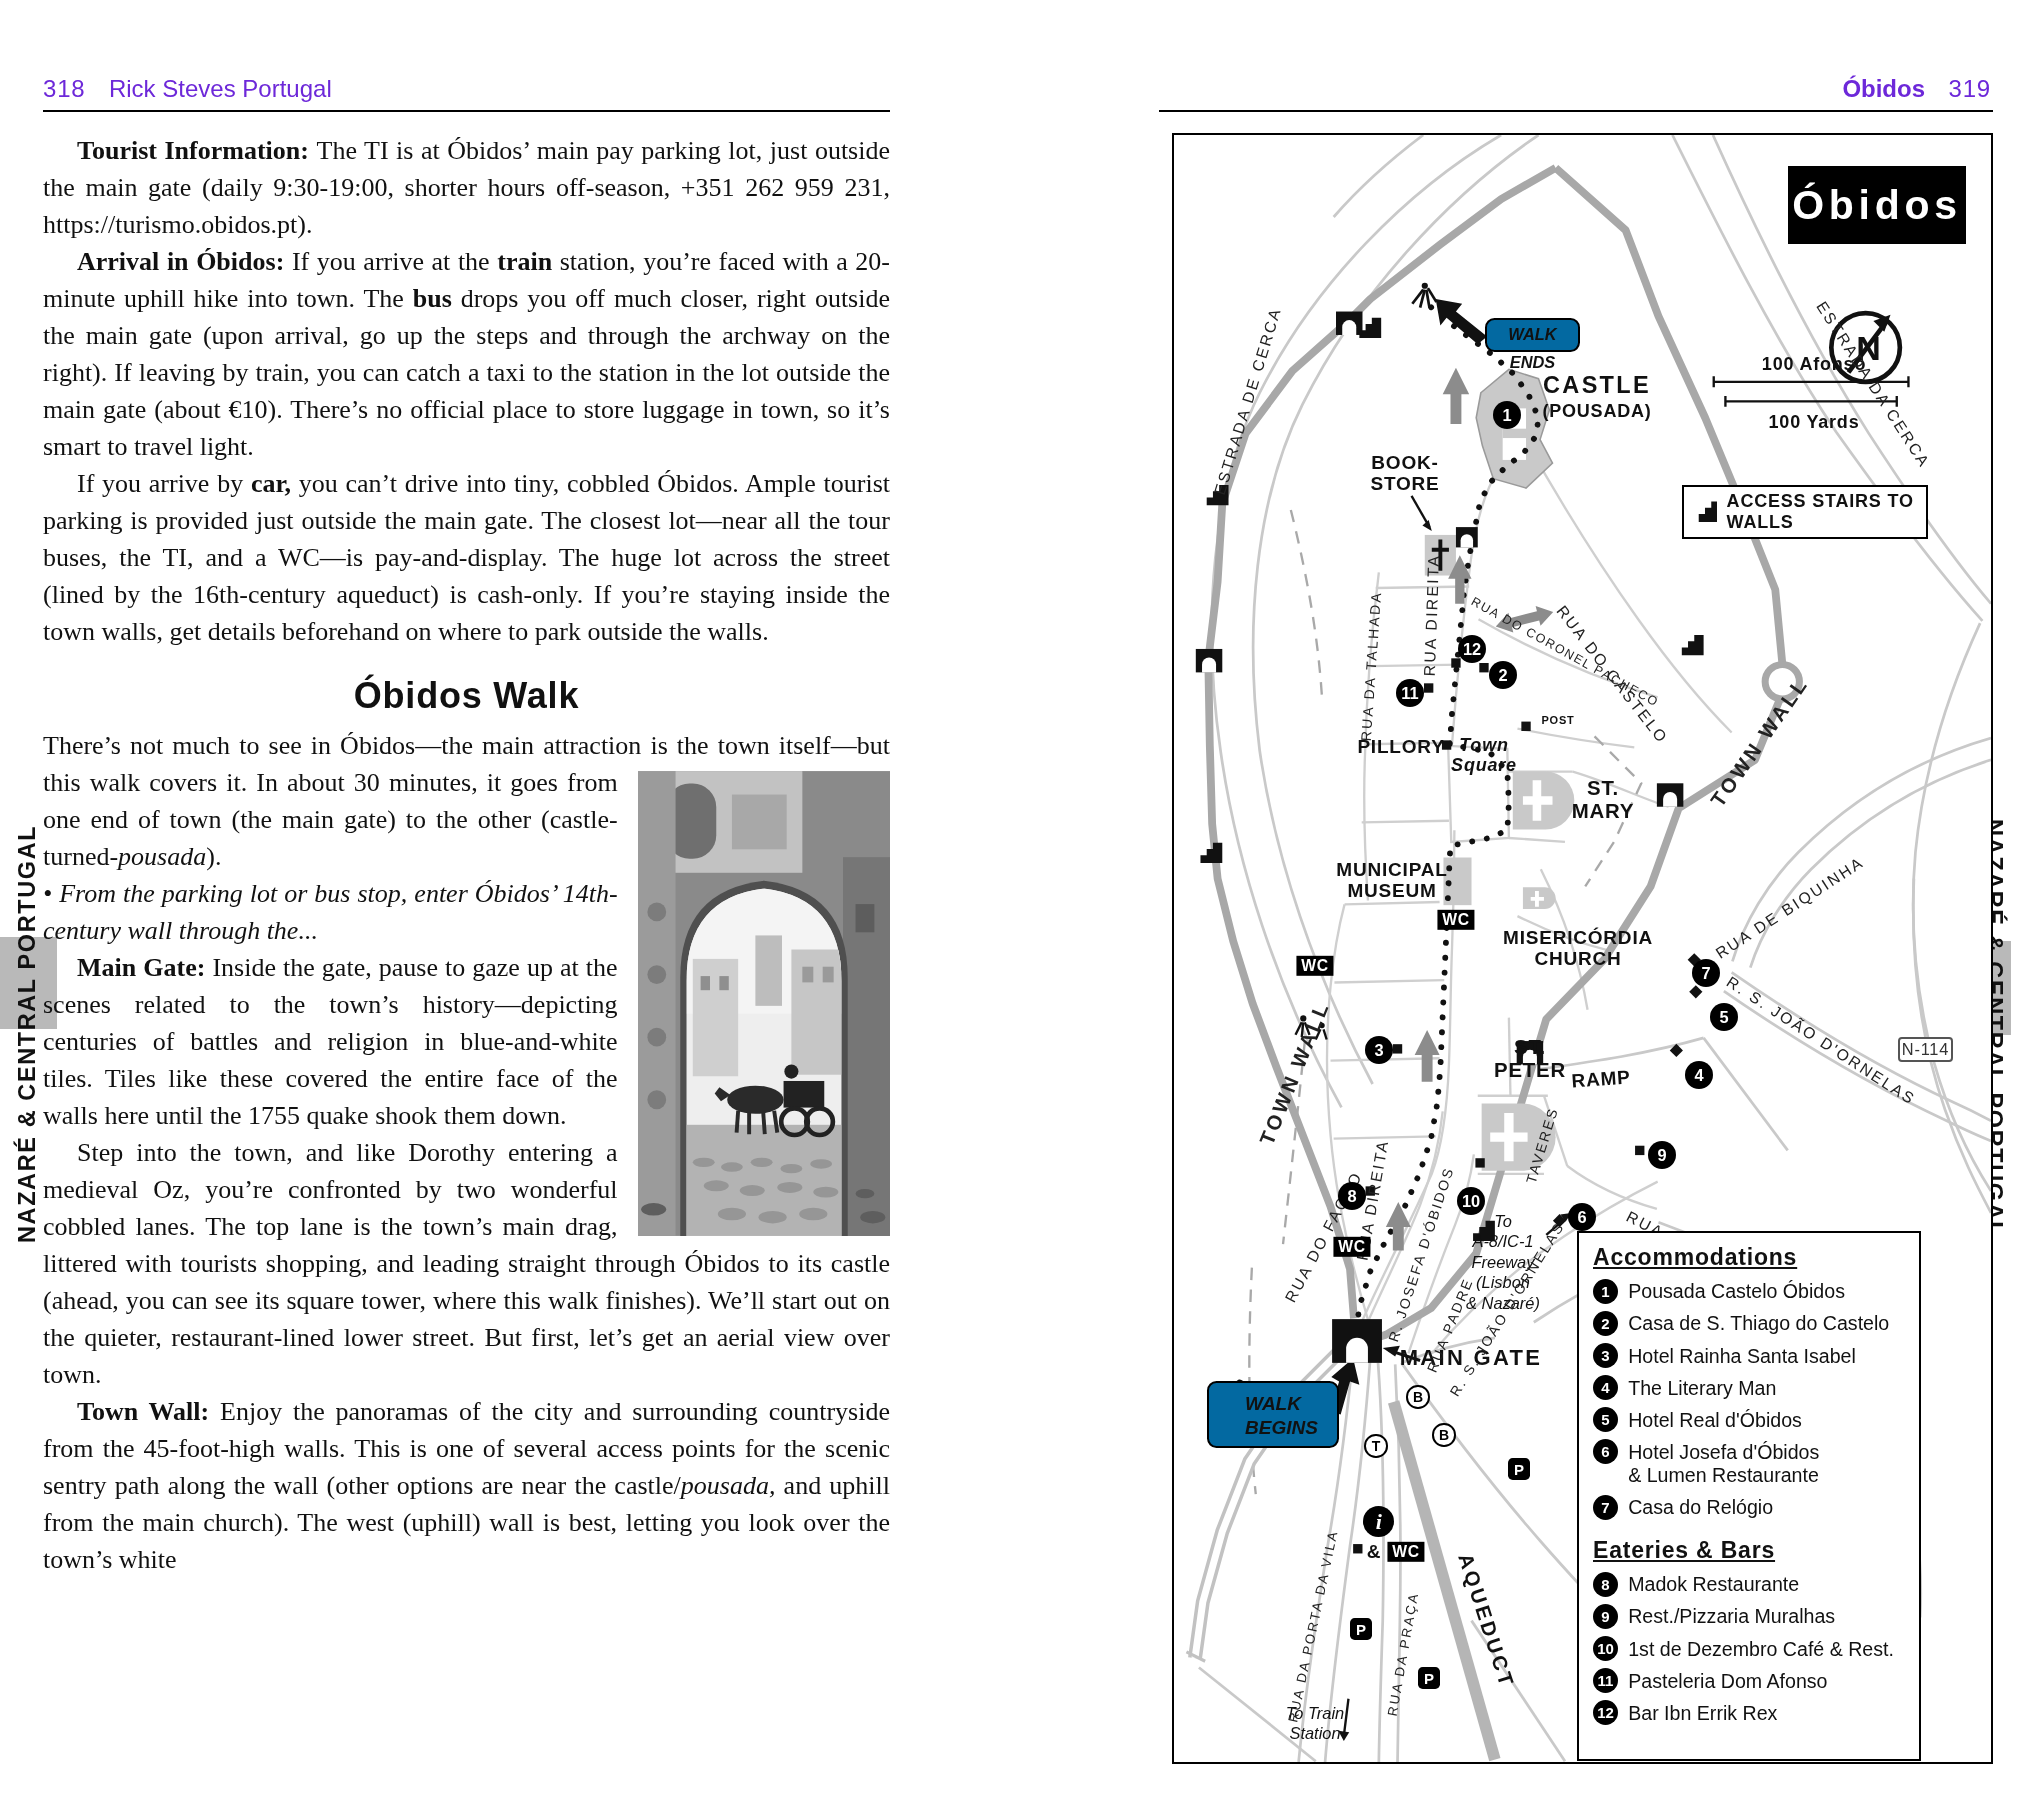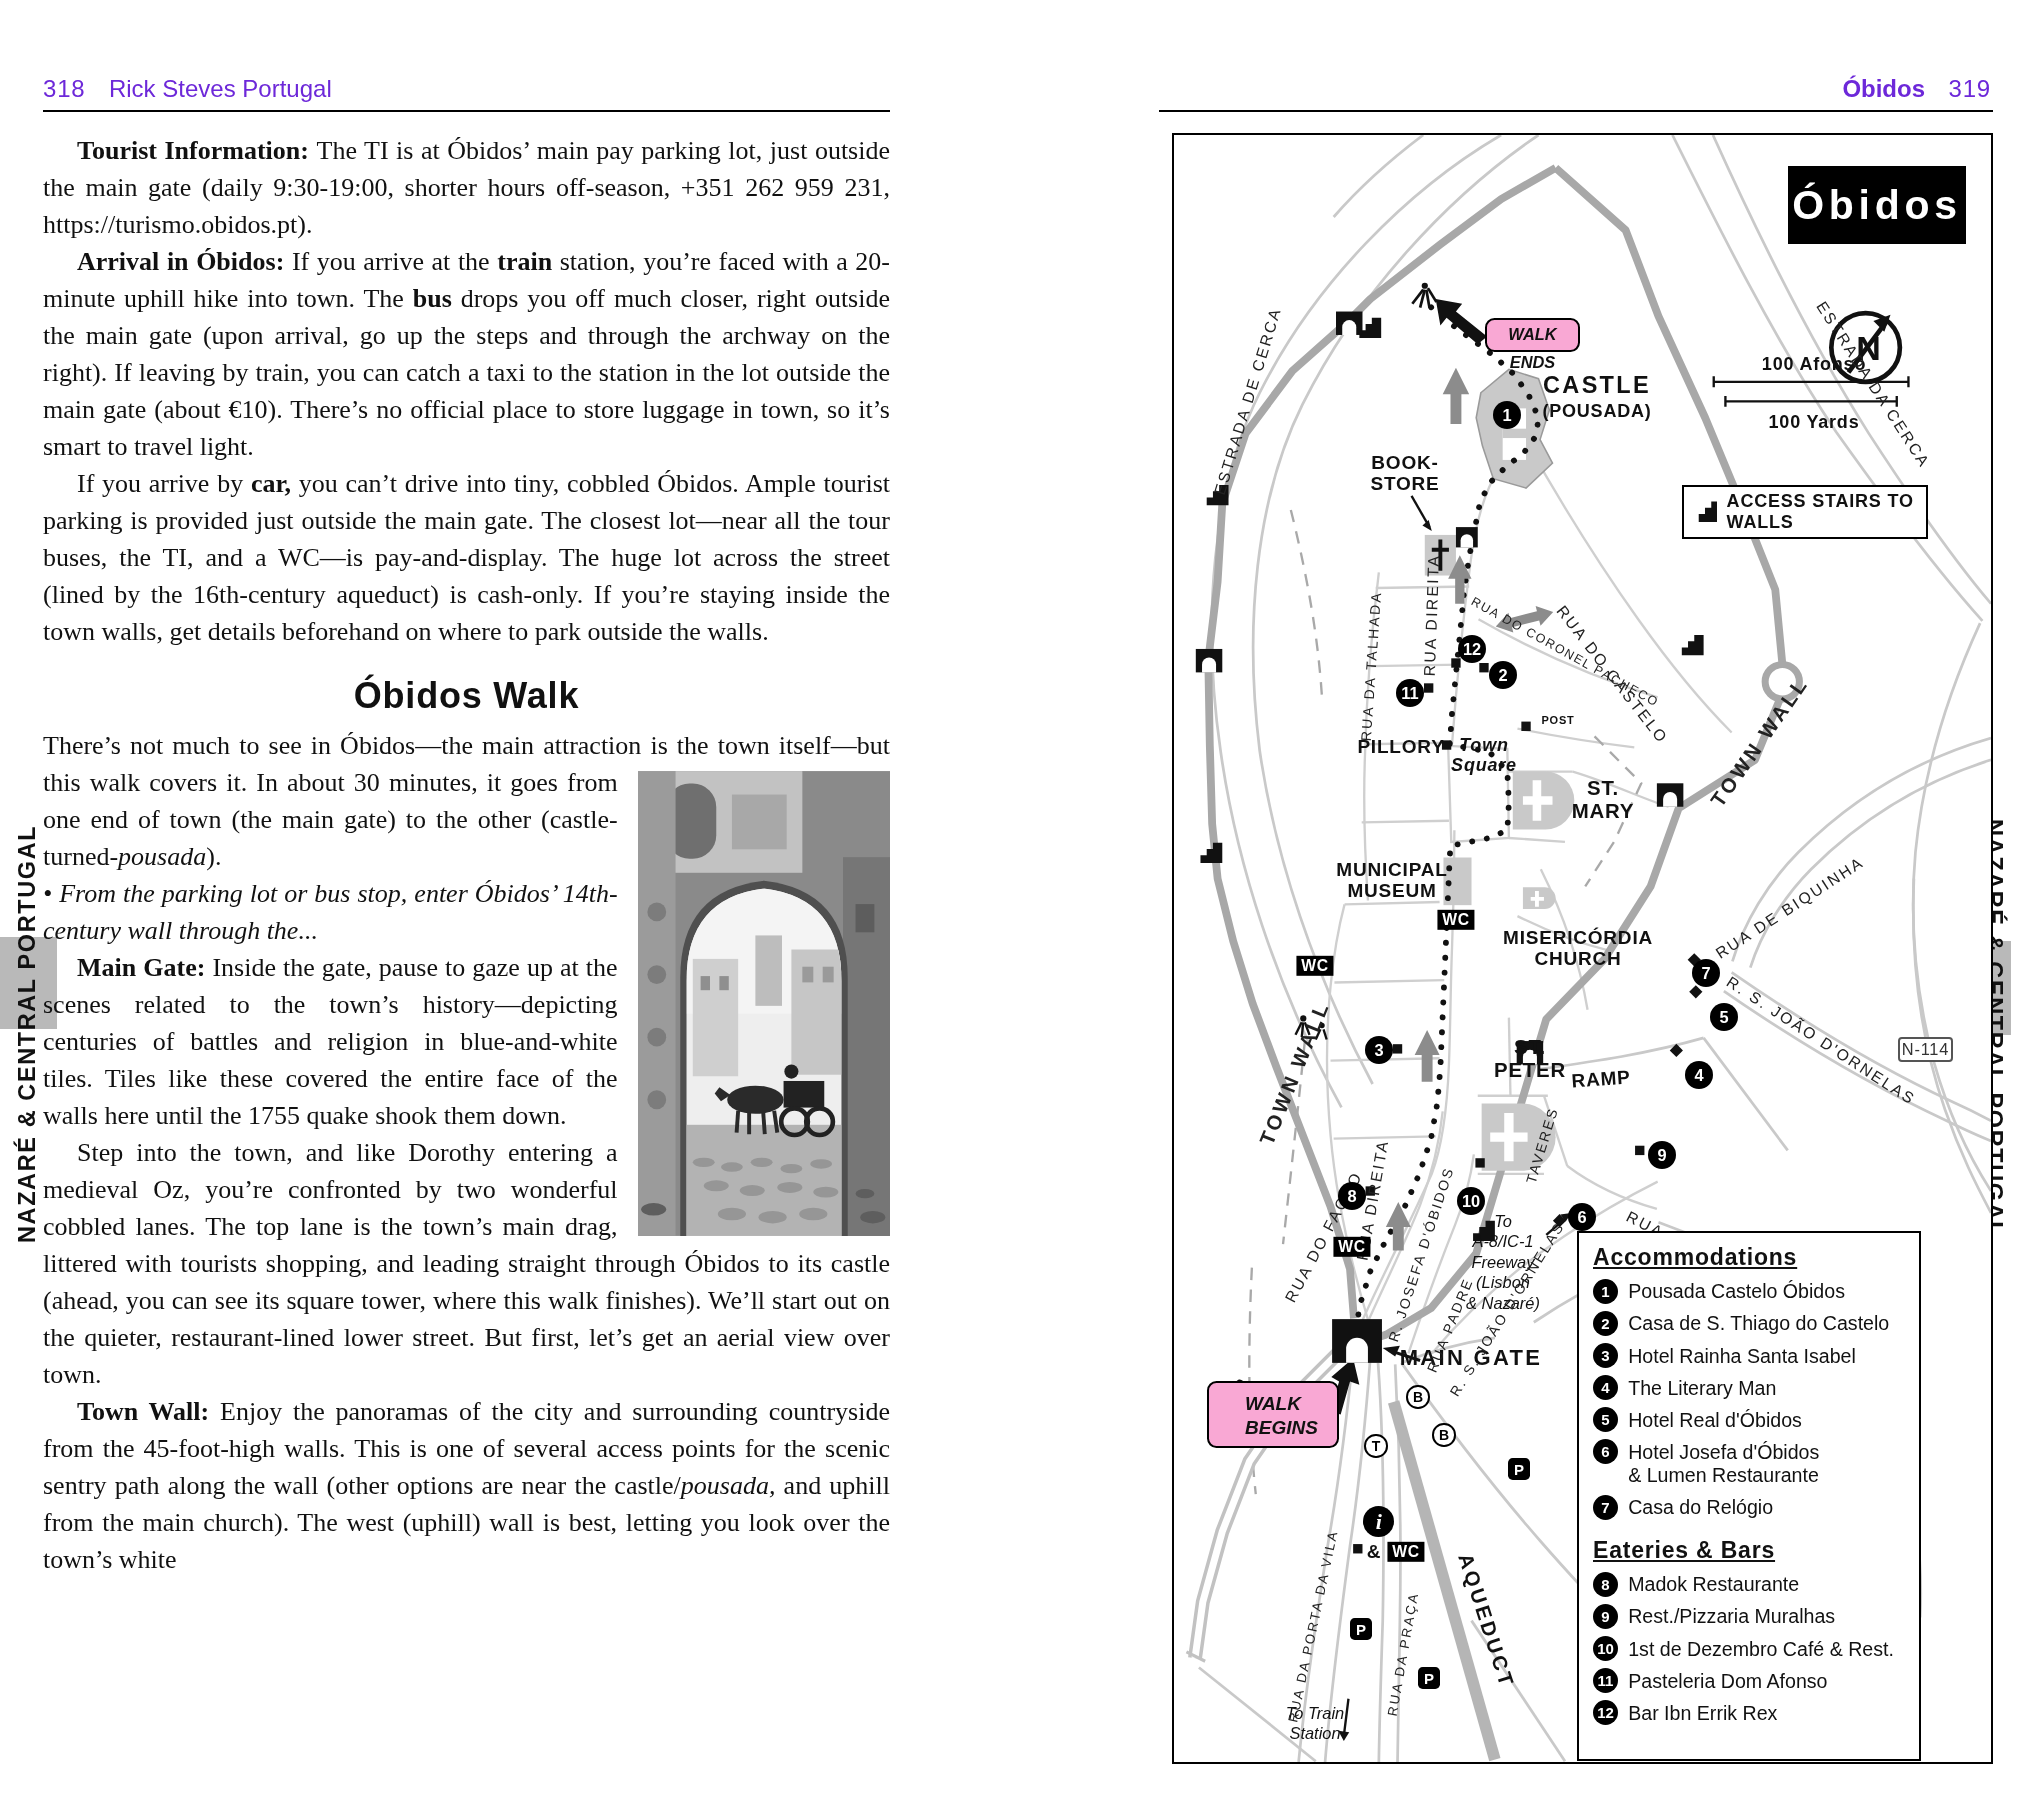--- a/index.html
+++ b/index.html
@@ -38,21 +38,21 @@
       color:#fff;font:700 16.4px "Liberation Sans",sans-serif;display:flex;align-items:center;justify-content:center;}
   .wcb{position:absolute;transform:translate(-50%,-50%);background:#000;color:#fff;
        font:700 15.7px "Liberation Sans",sans-serif;padding:0.8px 4.7px 1.6px 4.7px;letter-spacing:0.8px;}
   .pb{position:absolute;width:22px;height:22px;margin:-11px 0 0 -11px;background:#000;color:#fff;border-radius:4.7px;
       font:700 15px "Liberation Sans",sans-serif;display:flex;align-items:center;justify-content:center;}
   .cb{position:absolute;width:23.5px;height:23.5px;margin:-11.7px 0 0 -11.7px;border-radius:50%;background:#fff;
       border:2.3px solid #000;box-sizing:border-box;color:#000;font:700 14px "Liberation Sans",sans-serif;
       display:flex;align-items:center;justify-content:center;}
   .ib{position:absolute;width:31px;height:31px;margin:-15.7px 0 0 -15.7px;border-radius:50%;background:#000;color:#fff;
       font:700 22px "Liberation Serif",serif;display:flex;align-items:center;justify-content:center;}
-  .callout{position:absolute;border:2.3px solid #000;border-radius:9.4px;background:#f9a8d4;
+  .callout{position:absolute;border:2.3px solid #000;border-radius:9.4px;background:#0369a1;
            font-style:italic;font-weight:bold;text-align:center;}
   #title-box{position:absolute;left:614px;top:31px;width:178px;height:78px;background:#000;color:#fff;
              display:flex;align-items:center;justify-content:center;font-weight:bold;font-size:41px;letter-spacing:4.7px;}
   #access-box{position:absolute;left:508px;top:350px;width:246px;height:54px;border:2.3px solid #000;background:#fff;
               box-sizing:border-box;display:flex;align-items:center;}
   #legend{position:absolute;left:403px;top:1096px;width:344px;height:530px;border:2.3px solid #000;background:#fff;
           box-sizing:border-box;padding:11px 12.5px 7.8px 14px;}
   .leg-title{font-size:23px;font-weight:bold;text-decoration:underline;margin-bottom:7.8px;letter-spacing:0.8px;}
   .leg-item{display:flex;align-items:flex-start;margin-bottom:7px;font-size:19.6px;line-height:23.5px;}
   .leg-num{flex:0 0 25px;height:25px;border-radius:50%;background:#000;color:#fff;display:flex;align-items:center;

